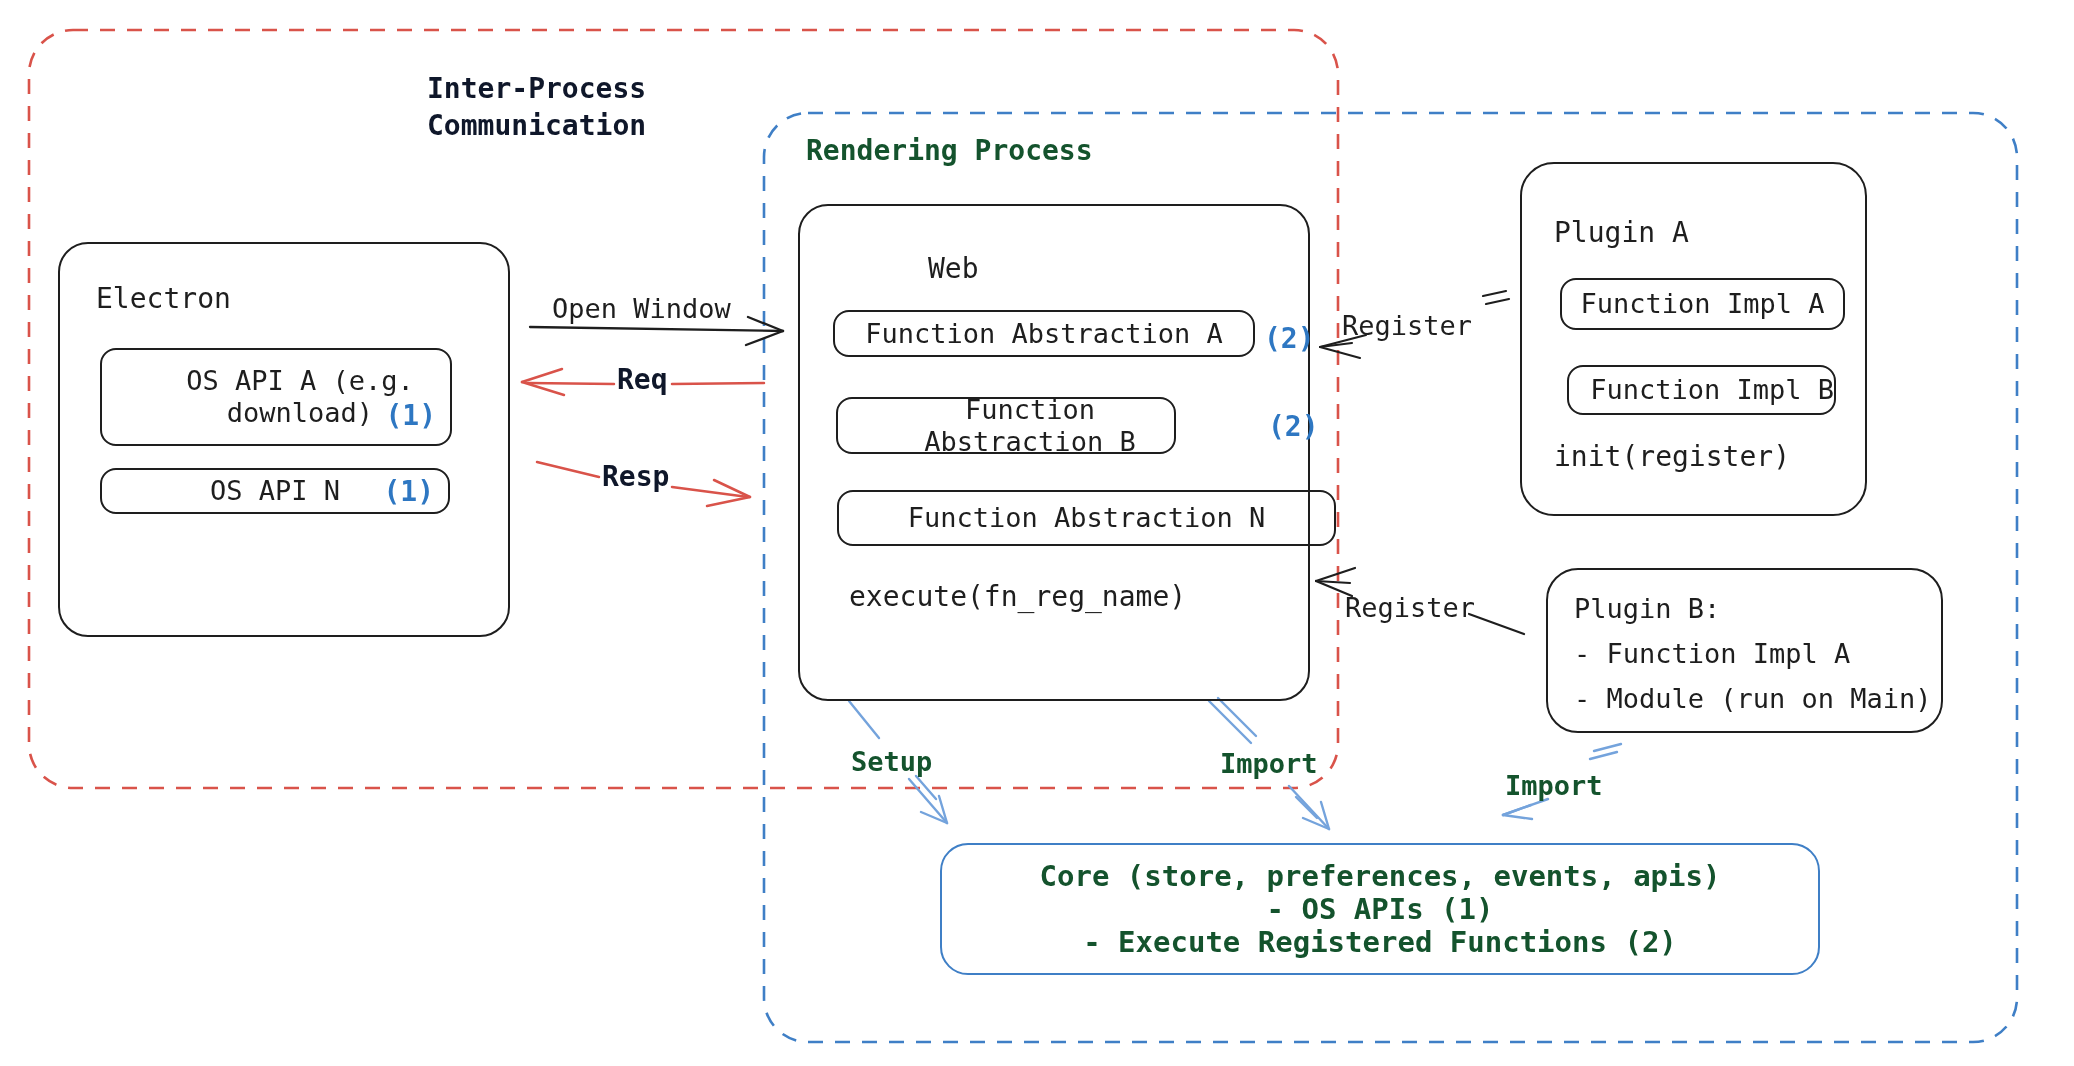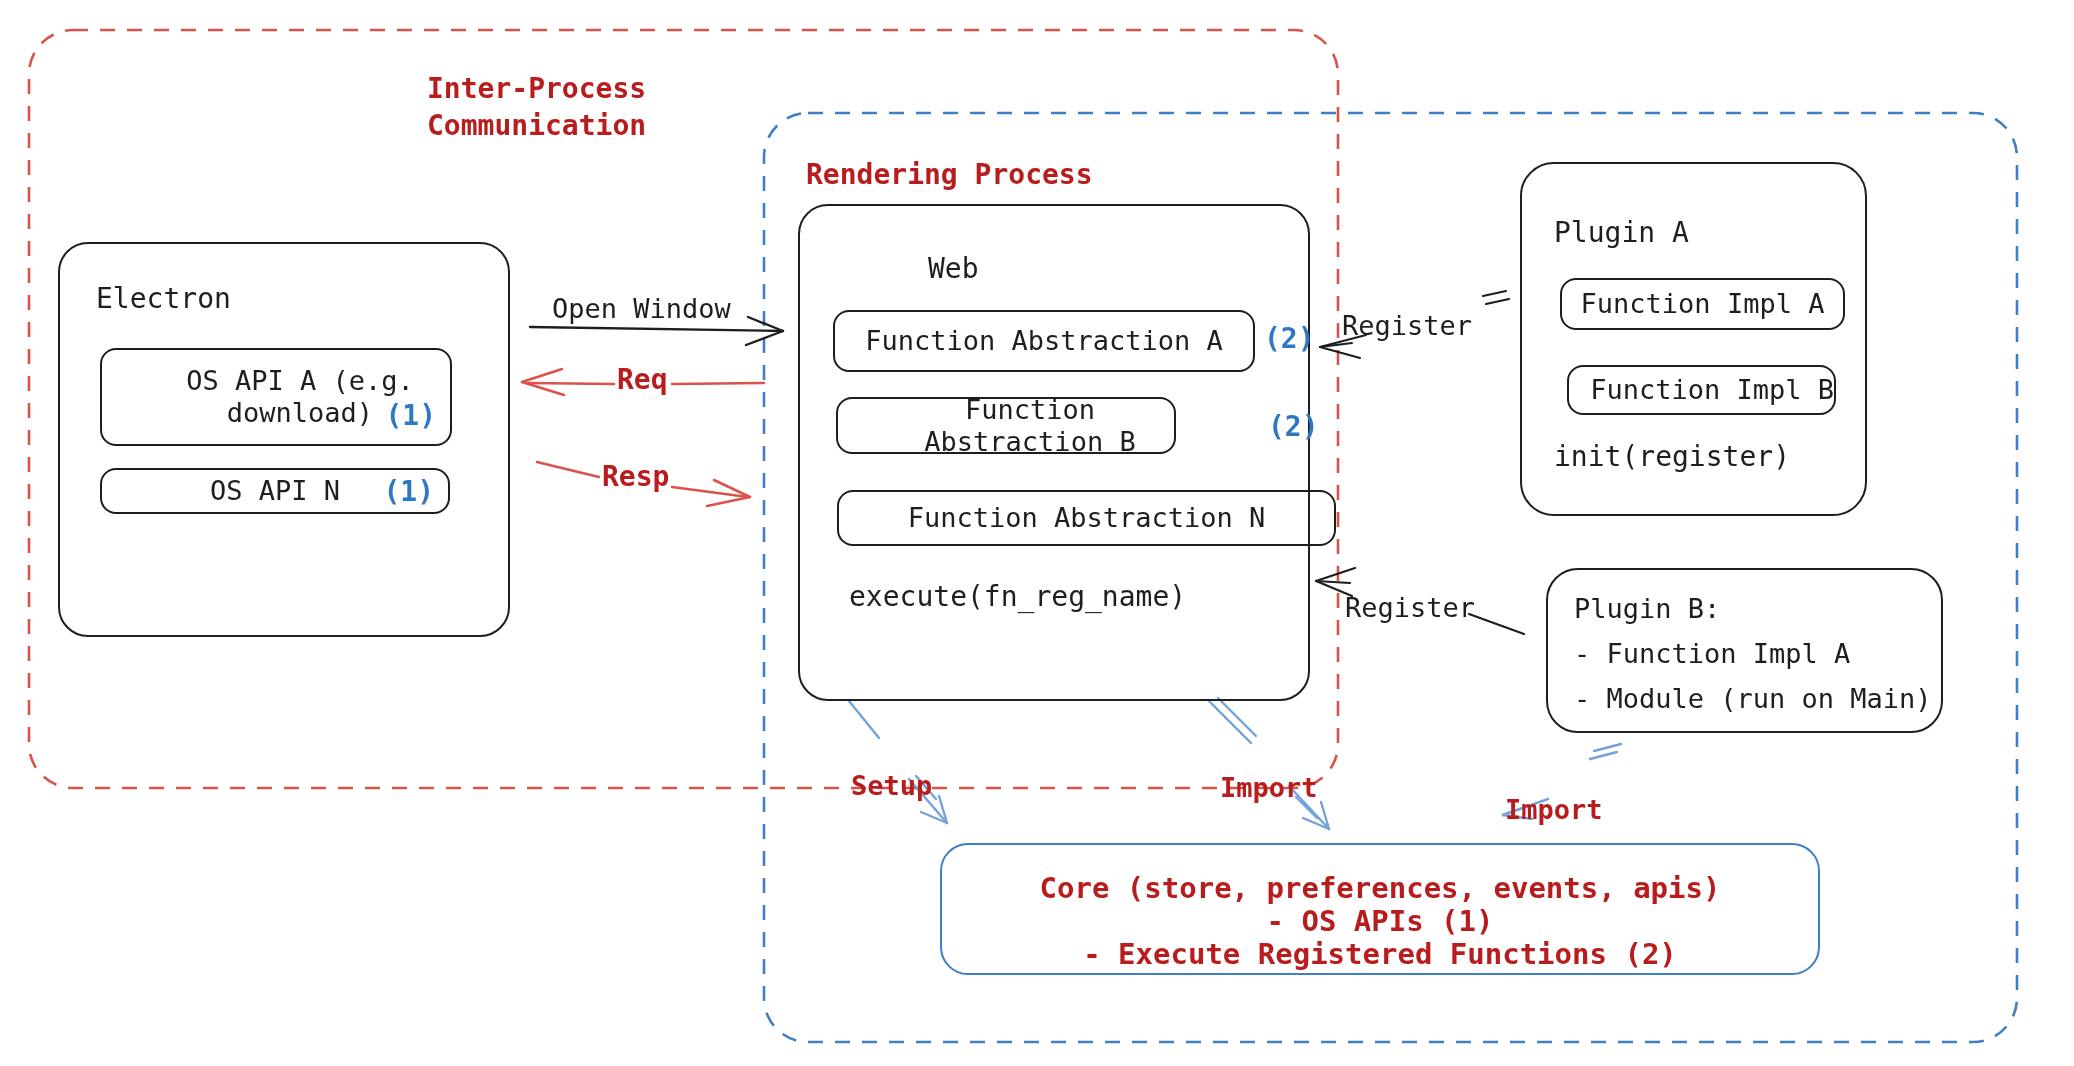--- a/index.html
+++ b/index.html
@@ -24,22 +24,22 @@
     position:absolute;
     border:2px solid #1e1e1e;
     border-radius:16px;
     background:transparent;
     box-sizing:border-box;
     display:flex;align-items:center;justify-content:center;
     text-align:center;
   }
   .t27{font-size:27px;line-height:32px;}
   .t28{font-size:28px;line-height:34px;}
-  .red{color:#b91c1c;font-weight:600;}
-  .blue{color:#b91c1c;font-weight:600;margin-top:24px;}
+  .red{color:#0f172a;font-weight:600;}
+  .blue{color:#14532d;font-weight:600;}
   .badge{color:#2e77c2;font-weight:600;font-size:28px;position:absolute;}
   svg.overlay{position:absolute;left:0;top:0;width:2074px;height:1066px;pointer-events:none;}
 </style>
 </head>
 <body>
 
 <div id="canvas">
 
   <svg class="overlay" viewBox="0 0 2074 1066">
 
@@ -124,21 +124,21 @@
       <span class="badge" style="right:14px;top:6px;">(1)</span>
     </div>
   </div>
 
   <div class="abs t27" style="left:552px;top:275px;margin-top:18px;">Open Window</div>
   <div class="abs red" style="left:617px;top:363px;font-size:28px;">Req</div>
   <div class="abs red" style="left:602px;top:460px;font-size:28px;">Resp</div>
 
   <div class="box" style="left:798px;top:204px;width:512px;height:497px;">
     <div class="abs t28" style="left:128px;top:46px;">Web</div>
-    <div class="innerbox t27" style="left:33px;top:104px;width:422px;height:62px;border-radius:16px;">
+    <div class="innerbox t27" style="left:33px;top:104px;width:422px;height:47px;border-radius:16px;">
       <span>Function Abstraction A</span>
     </div>
     <span class="badge" style="left:464px;top:116px;">(2)</span>
     <div class="innerbox t27" style="left:36px;top:191px;width:340px;height:57px;padding-left:48px;">
       <span>Function Abstraction B</span>
     </div>
     <span class="badge" style="left:468px;top:204px;">(2)</span>
     <div class="innerbox t27" style="left:37px;top:284px;width:499px;height:56px;">
       <span>Function Abstraction N</span>
     </div>

